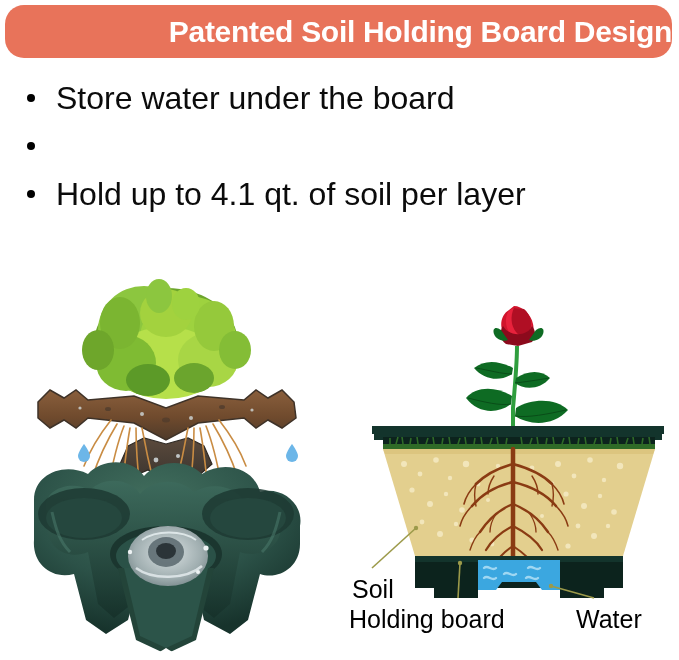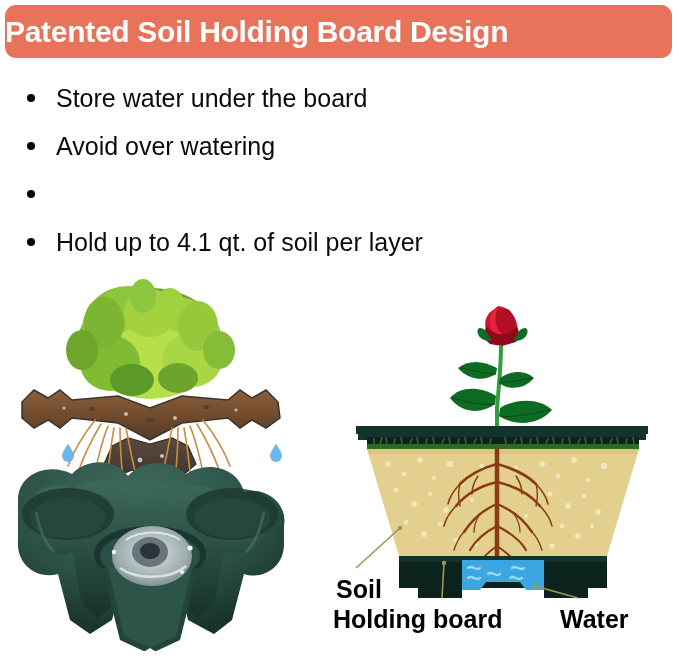--- a/index.html
+++ b/index.html
@@ -17,25 +17,25 @@
   }
 
   
   #header-banner {
     position: absolute;
     left: 5px;
     top: 5px;
     width: 667px;
     height: 53px;
     background: #e8735a;
-    border-radius: 11px;
+    border-radius: 19px;
     box-sizing: border-box;
     display: flex;
     align-items: center;
-    justify-content: flex-start;
+    justify-content: flex-end;
   }
   #banner-title {
     font-size: 30px;
     font-weight: bold;
     color: #ffffff;
     letter-spacing: -0.3px;
     white-space: nowrap;
     line-height: 1;
   }
 
@@ -47,43 +47,42 @@
     width: 640px;
     margin: 0;
     padding: 0;
     list-style: none;
   }
   #feature-list li {
     position: relative;
     height: 48px;
     line-height: 48px;
     padding-left: 32px;
-    font-size: 25px;
+    font-size: 32px;
     color: #0b0b0b;
     white-space: nowrap;
   }
   #feature-list li .bullet-dot {
     position: absolute;
     left: 3px;
     top: 50%;
     width: 8px;
     height: 8px;
     margin-top: -4px;
     background: #000000;
     border-radius: 50%;
   }
 
   
   #illustration-area {
     position: absolute;
-    left: 0;
+    left: 16px;
     top: 268px;
     width: 613px;
     height: 392px;
-    font-weight: bold;
   }
   #product-photo-panel {
     position: absolute;
     left: 0;
     top: 0;
     width: 340px;
     height: 392px;
   }
   #diagram-panel {
     position: absolute;
@@ -107,24 +106,20 @@
 <body>
 
 <div id="header-banner">
   <span id="banner-title">Patented Soil Holding Board Design</span>
 </div>
 
 <ul id="feature-list">
   <li>
     <span class="bullet-dot"></span>
     <span>Store water under the board</span>
-  </li>
-  <li>
-    <span class="bullet-dot"></span>
-    <span>Avoid over watering</span>
   </li>
   <li>
     <span class="bullet-dot"></span>
   </li>
   <li>
     <span class="bullet-dot"></span>
     <span>Hold up to 4.1 qt. of soil per layer</span>
   </li>
 </ul>
 

